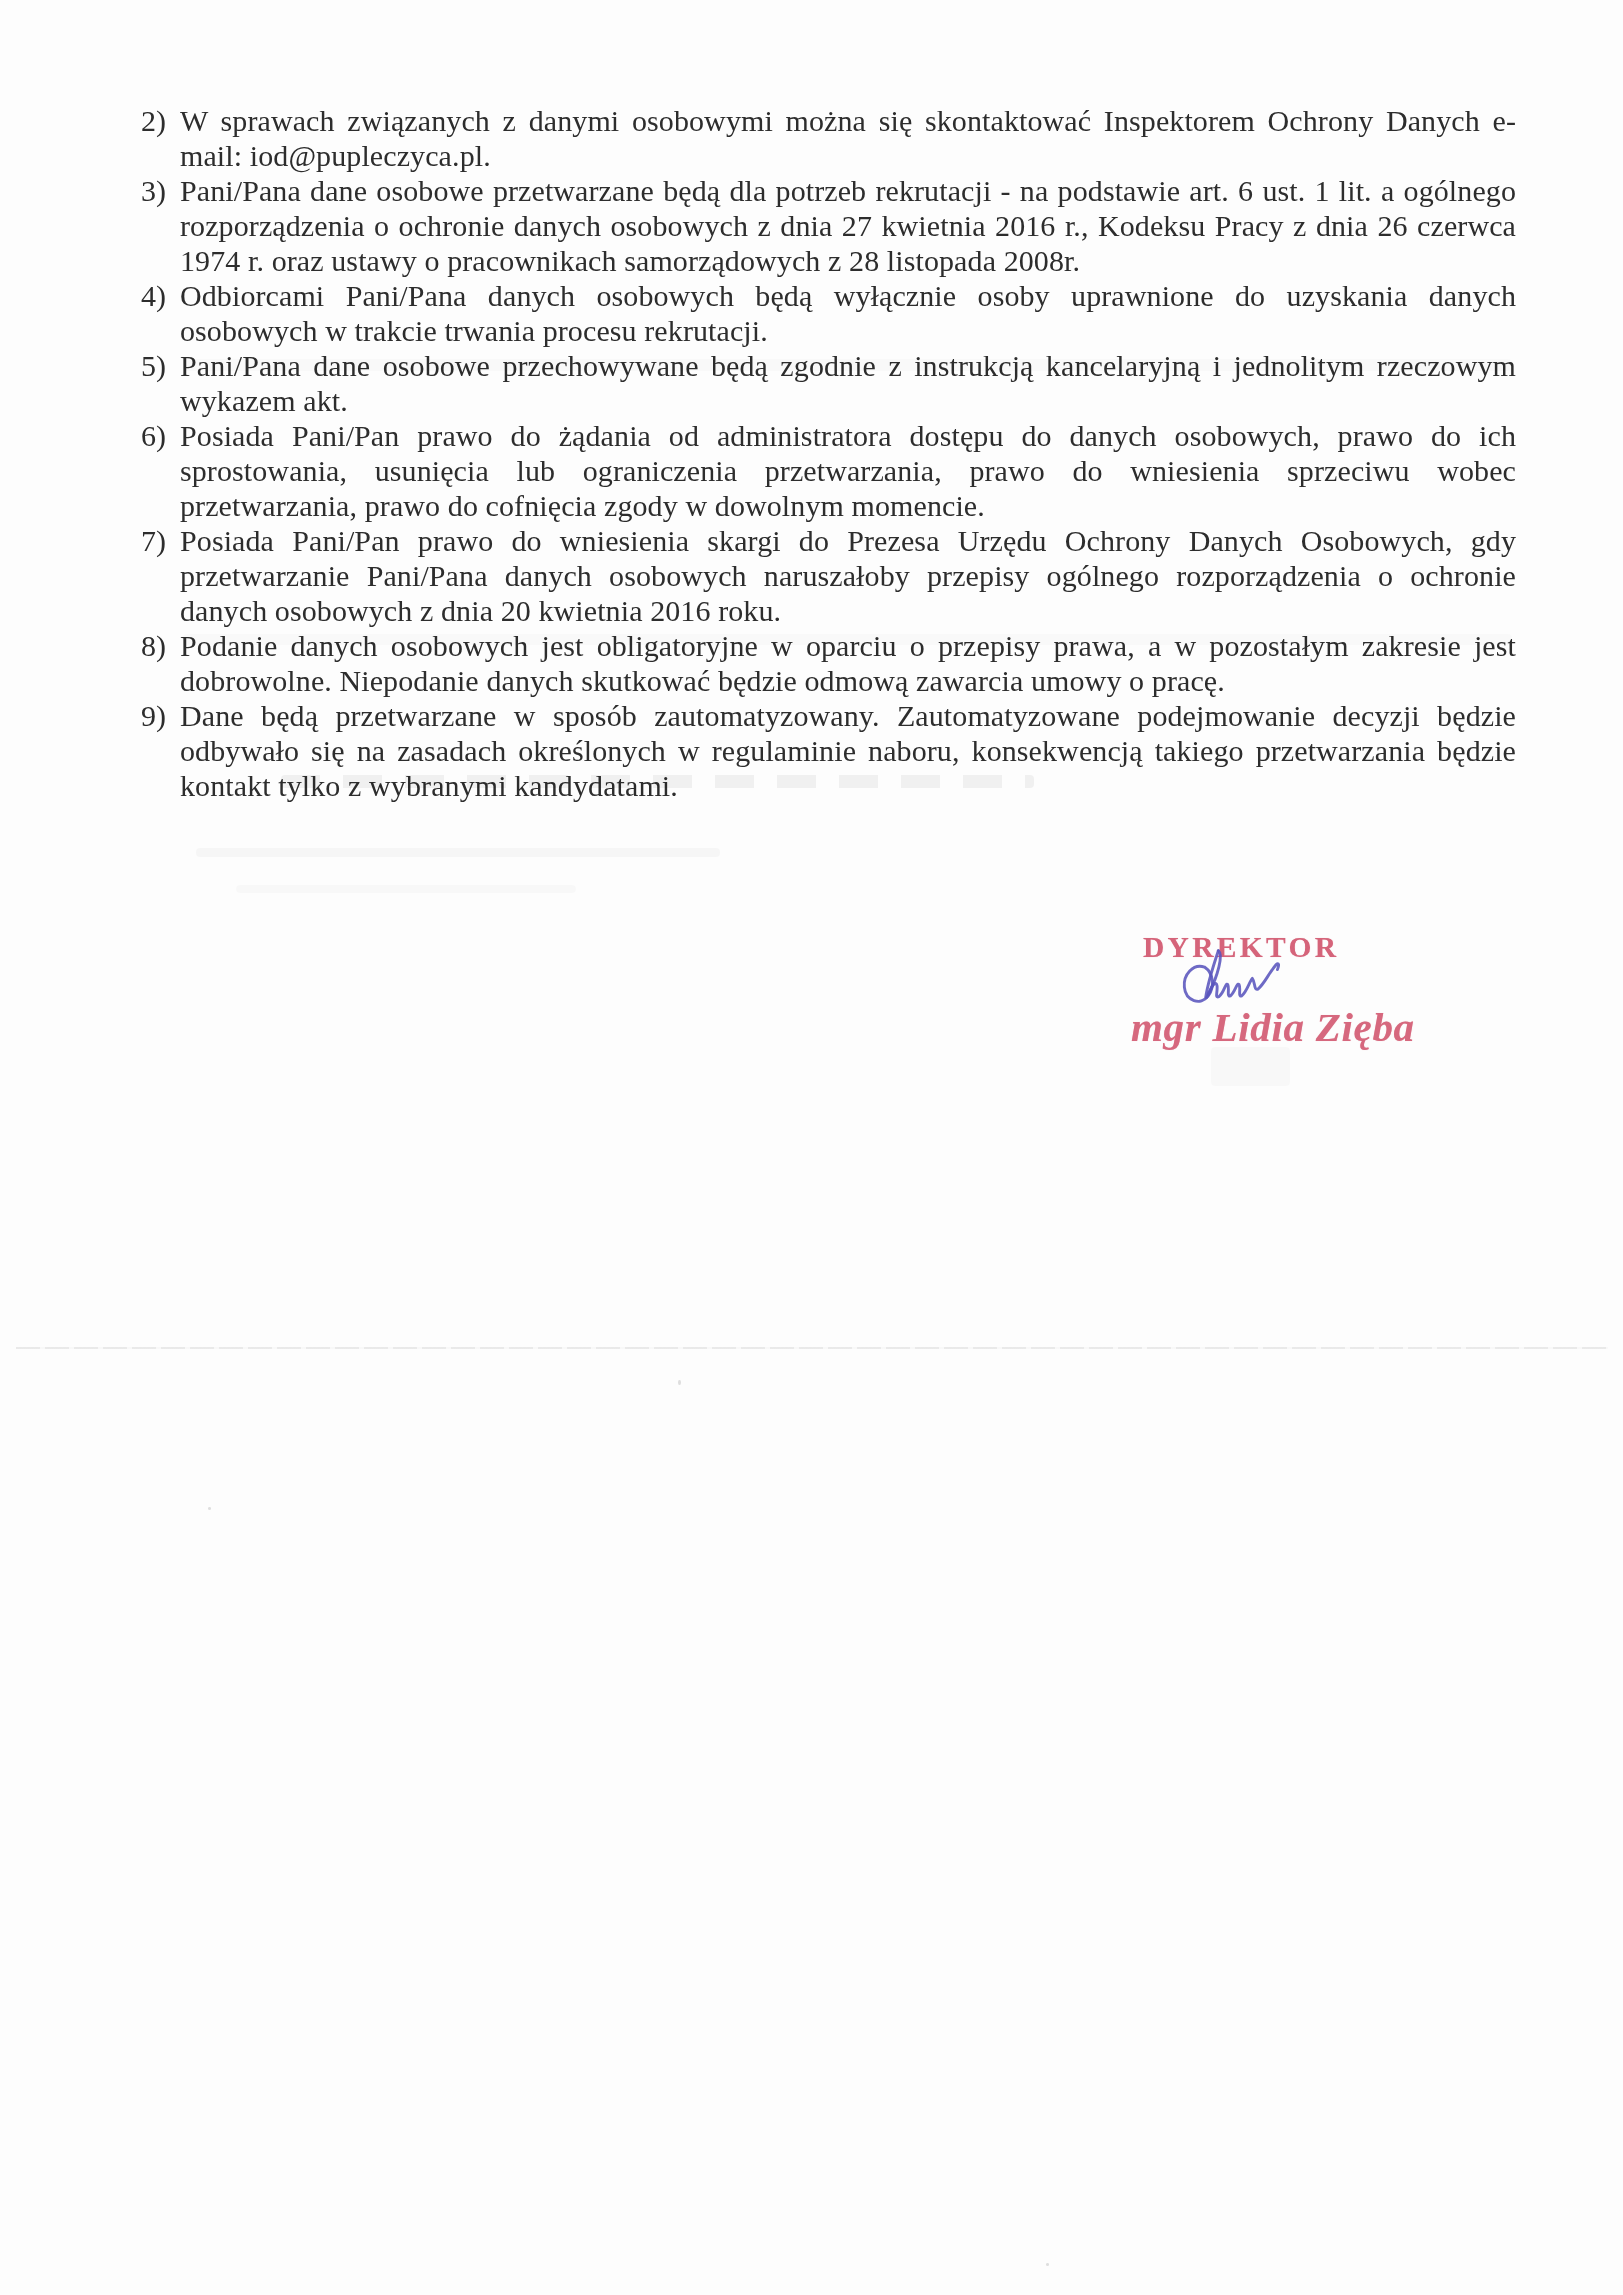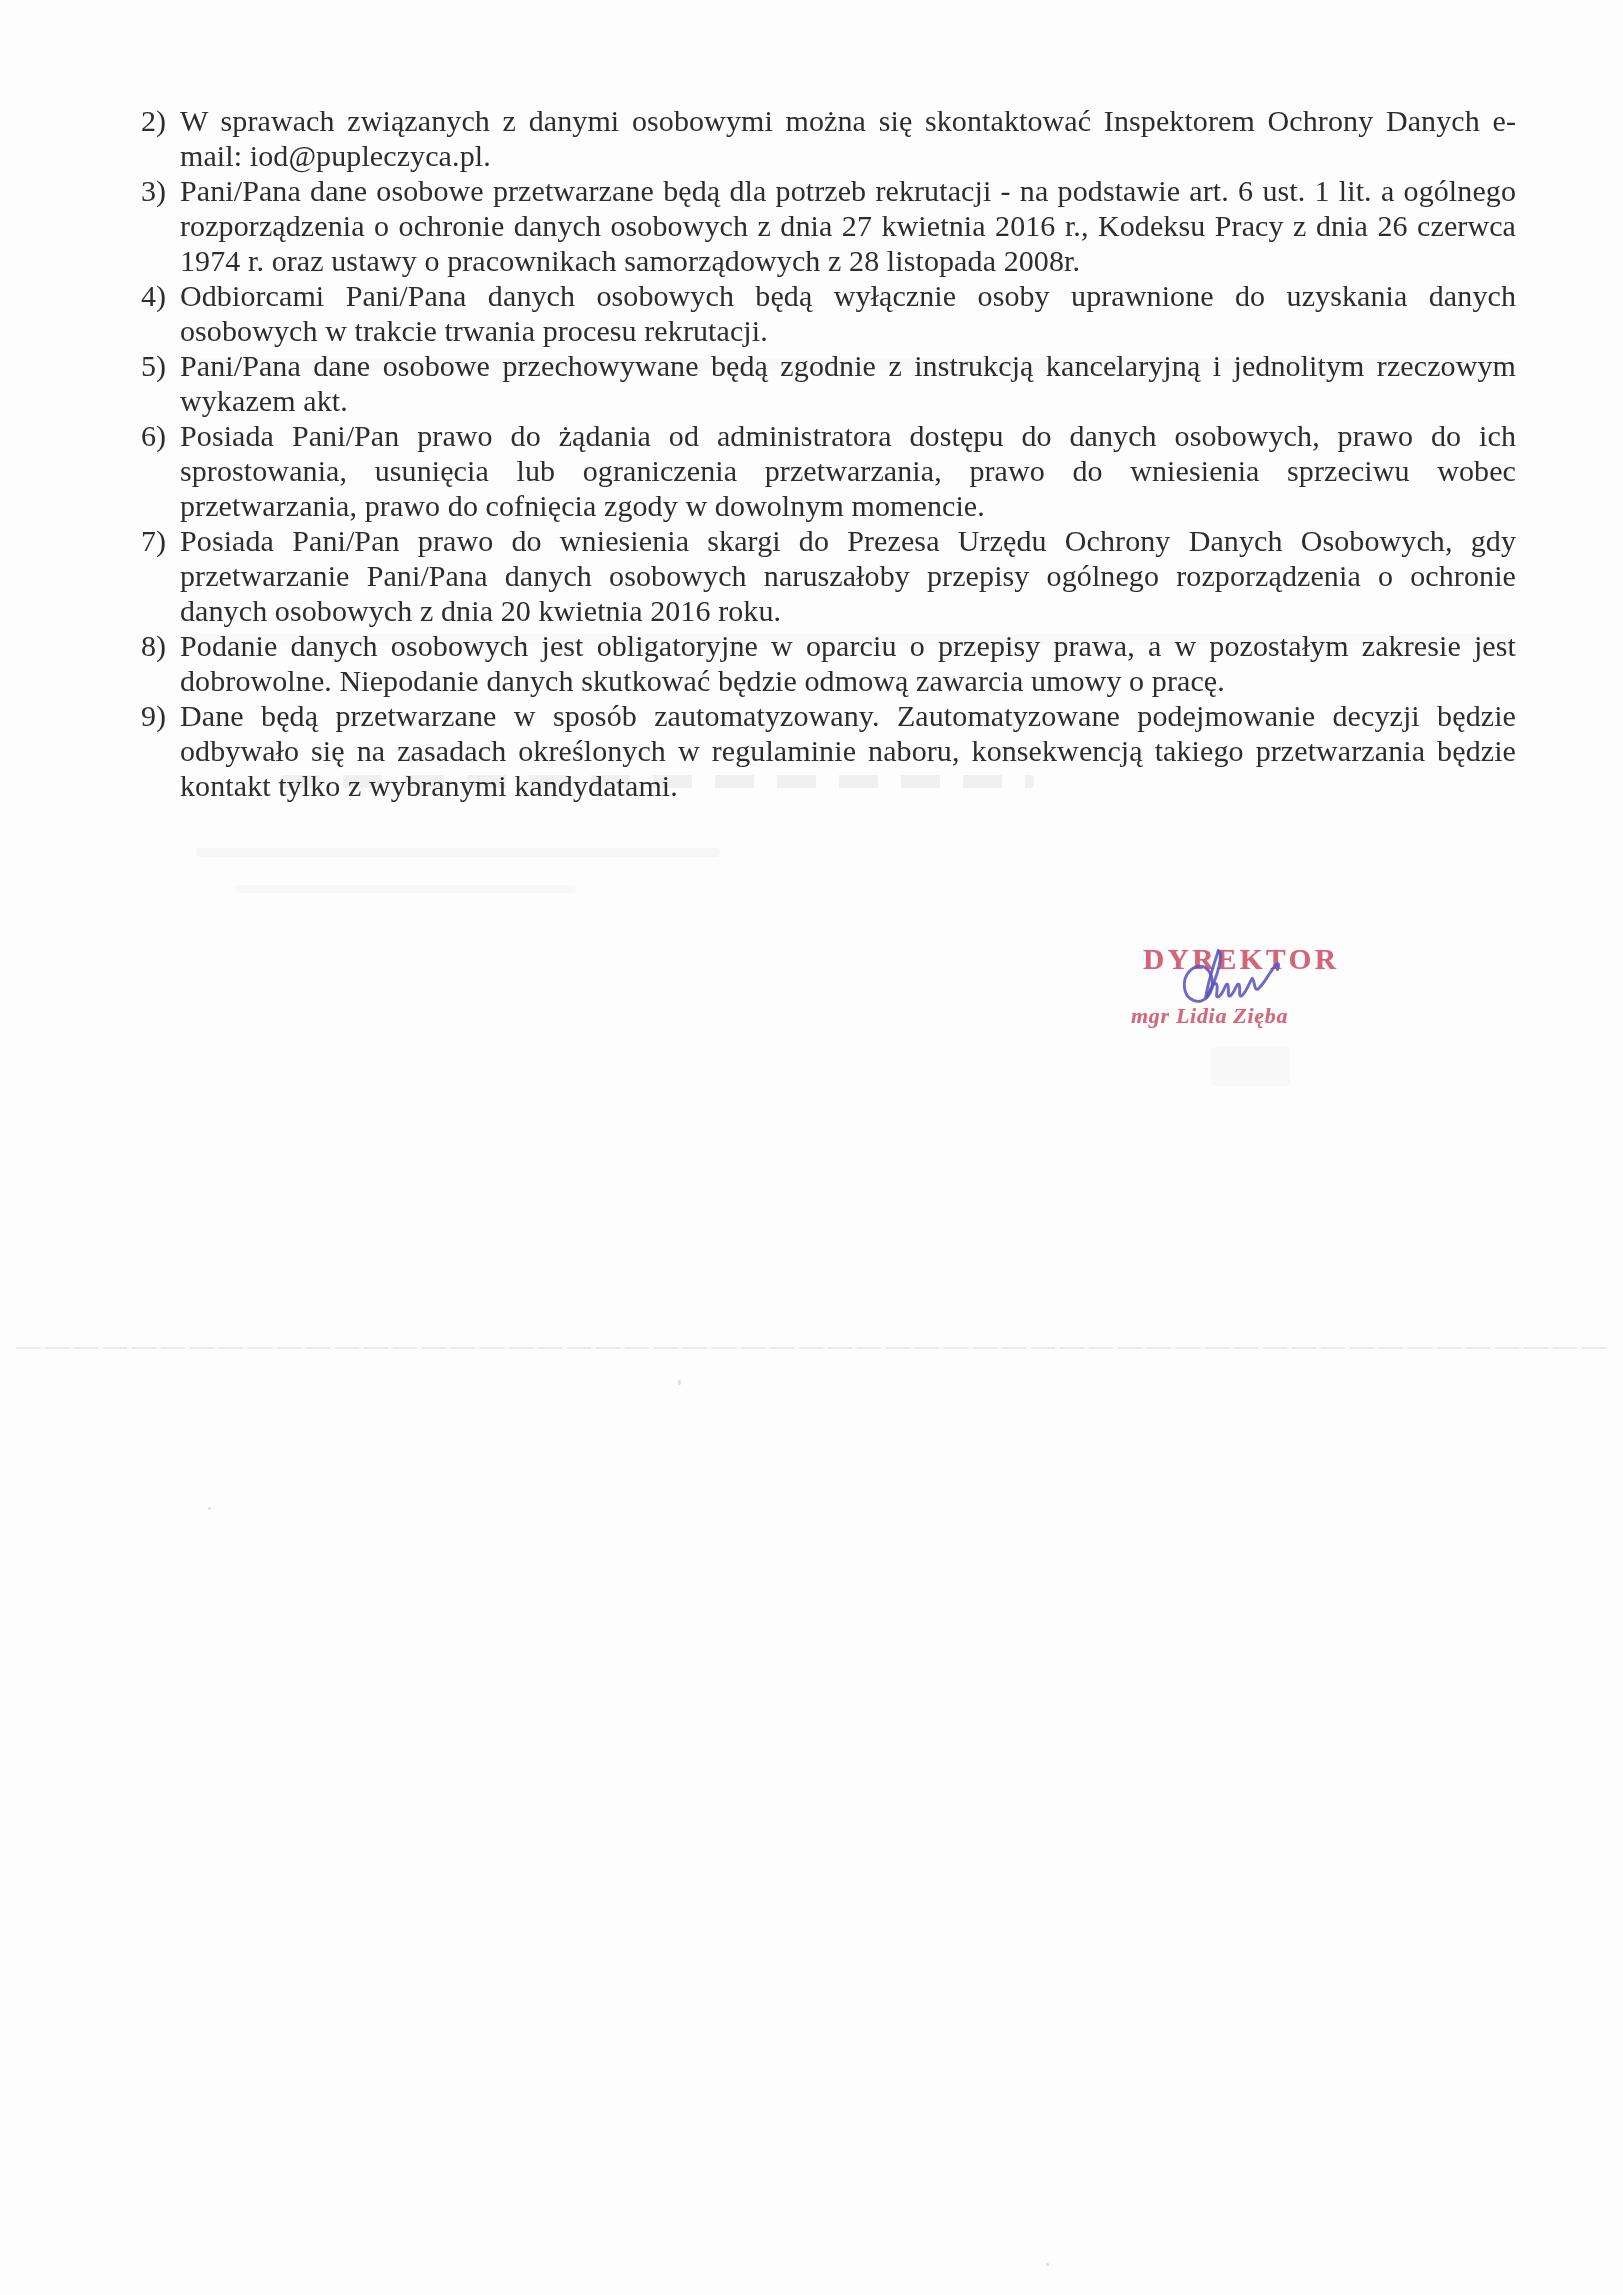--- a/index.html
+++ b/index.html
@@ -47,28 +47,27 @@
   .sig-block{position:absolute;left:1106px;top:926px;width:236px;height:124px;}
   .stamp-title{
     position:absolute;left:37px;top:5.2px;
     color:var(--stamp-red);
     font-weight:bold;
     font-size:29.5px;
     letter-spacing:3.3px;
     opacity:.88;
     text-shadow:0 0 0.7px rgba(208,79,104,.55);
     white-space:nowrap;
-    margin-top:12px;
   }
   .stamp-name{
     position:absolute;left:25px;top:77px;
     color:var(--stamp-red);
     font-style:italic;
     font-weight:bold;
-    font-size:22px;
+    font-size:41px;
     letter-spacing:0.7px;
     opacity:.85;
     text-shadow:0 0 0.7px rgba(208,79,104,.5);
     white-space:nowrap;
   }
   .sig-svg{
     position:absolute;left:62px;top:18.3px;
     width:151px;height:75px;
     overflow:visible;
   }

